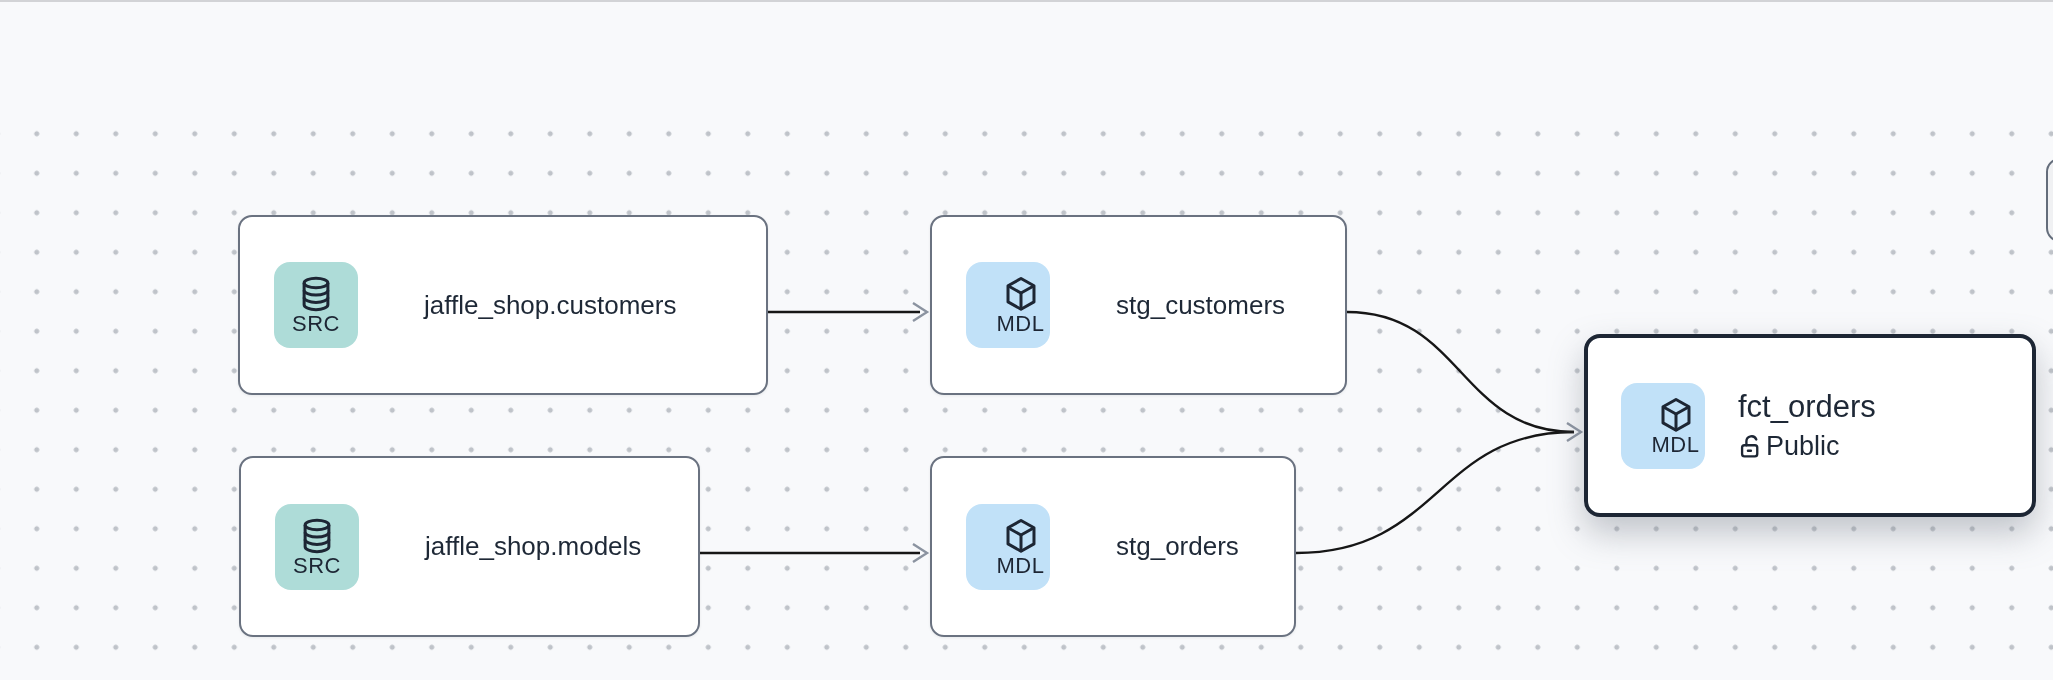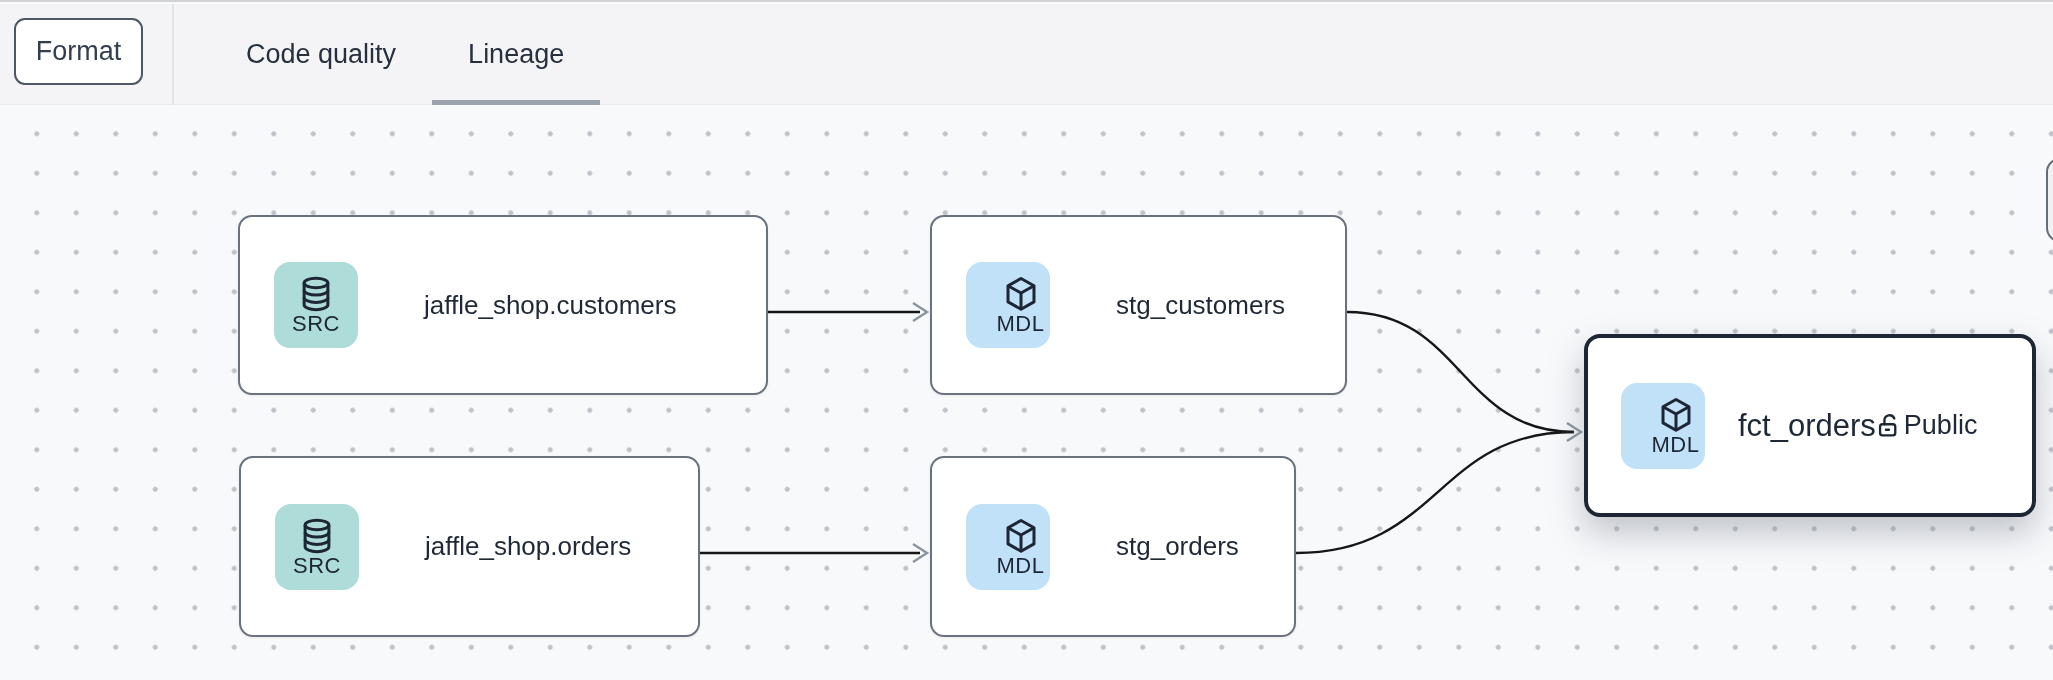--- a/index.html
+++ b/index.html
@@ -78,21 +78,21 @@
     row-gap:0;
   }
   .badge-src{ background:#aedcd8; }
   .badge-mdl{ background:#c1e1f8;padding-left:25px; }
   .badge svg{ width:38px; height:38px; stroke:#1d2634; }
   .badge-label{ font-size:22px; color:#1d2634; line-height:1; letter-spacing:0.5px; }
 
   .node-title{
     margin-left:66px; font-size:26px; color:#1e2836; white-space:nowrap;
   }
-  .node-e .node-title-block{ margin-left:33px; display:flex; flex-direction:row; row-gap:6px; }
+  .node-e .node-title-block{ margin-left:33px; display:flex; flex-direction:column; row-gap:6px; }
   .node-e .node-title{ margin-left:0; font-size:31px; }
   .access-row{ display:flex; align-items:center; }
   .access-row svg{ width:28px; height:28px; stroke:#1d2634; }
   .access-label{ font-size:27px; color:#1e2836; }
 
   
   .selector-group{
     position:absolute; left:1358px; top:156px; height:84px;
     display:flex; border:2px solid #646d7b; border-radius:14px;
     overflow:hidden; background:#ffffff;
@@ -111,31 +111,20 @@
     position:absolute; left:2046px; top:156px; width:60px; height:84px;
     border:2px solid #646d7b; border-radius:14px 0 0 14px;
     background:#f0f1f3;
   }
 </style>
 </head>
 <body>
 
 <div class="app">
 
-  <div class="header">
-    <button class="format-btn">Format</button>
-    <div class="header-divider"></div>
-    <div class="tabs">
-      <div class="tab">Code quality</div>
-      <div class="tab">
-        <span>Lineage</span>
-        <div class="tab-indicator"></div>
-      </div>
-    </div>
-  </div>
 
   <div class="canvas"></div>
 
   <svg class="edges" viewBox="0 0 2053 680">
     <path class="edge-line" d="M768 310 H920"></path>
     <polyline class="edge-arrow" points="913,301 927,310 913,319"></polyline>
     <path class="edge-line" d="M700 551 H920"></path>
     <polyline class="edge-arrow" points="913,542 927,551 913,560"></polyline>
     <path class="edge-line" d="M1347 310 C1462 310 1460 430 1574 430"></path>
     <path class="edge-line" d="M1296 551 C1440 551 1436 430 1574 430"></path>
@@ -170,21 +159,21 @@
   <div class="node node-c">
     <div class="badge badge-src">
       <svg viewBox="0 0 24 24" fill="none" stroke-width="1.9">
         <ellipse cx="12" cy="5" rx="7.5" ry="3"></ellipse>
         <path d="M4.5 5 v13.8 c0 1.7 3.36 3.1 7.5 3.1 s7.5-1.4 7.5-3.1 V5"></path>
         <path d="M4.5 9.6 c0 1.7 3.36 3.1 7.5 3.1 s7.5-1.4 7.5-3.1"></path>
         <path d="M4.5 14.2 c0 1.7 3.36 3.1 7.5 3.1 s7.5-1.4 7.5-3.1"></path>
       </svg>
       <span class="badge-label">SRC</span>
     </div>
-    <span class="node-title">jaffle_shop.orders</span>
+    <span class="node-title">jaffle_shop.models</span>
   </div>
 
   <div class="node node-d">
     <div class="badge badge-mdl">
       <svg viewBox="0 0 24 24" fill="none" stroke-width="1.9" stroke-linejoin="round">
         <path d="M12 2.2 L20.2 6.8 V17 L12 21.6 L3.8 17 V6.8 Z"></path>
         <path d="M3.8 6.8 L12 11.4 L20.2 6.8"></path>
         <path d="M12 11.4 V21.6"></path>
       </svg>
       <span class="badge-label">MDL</span>

